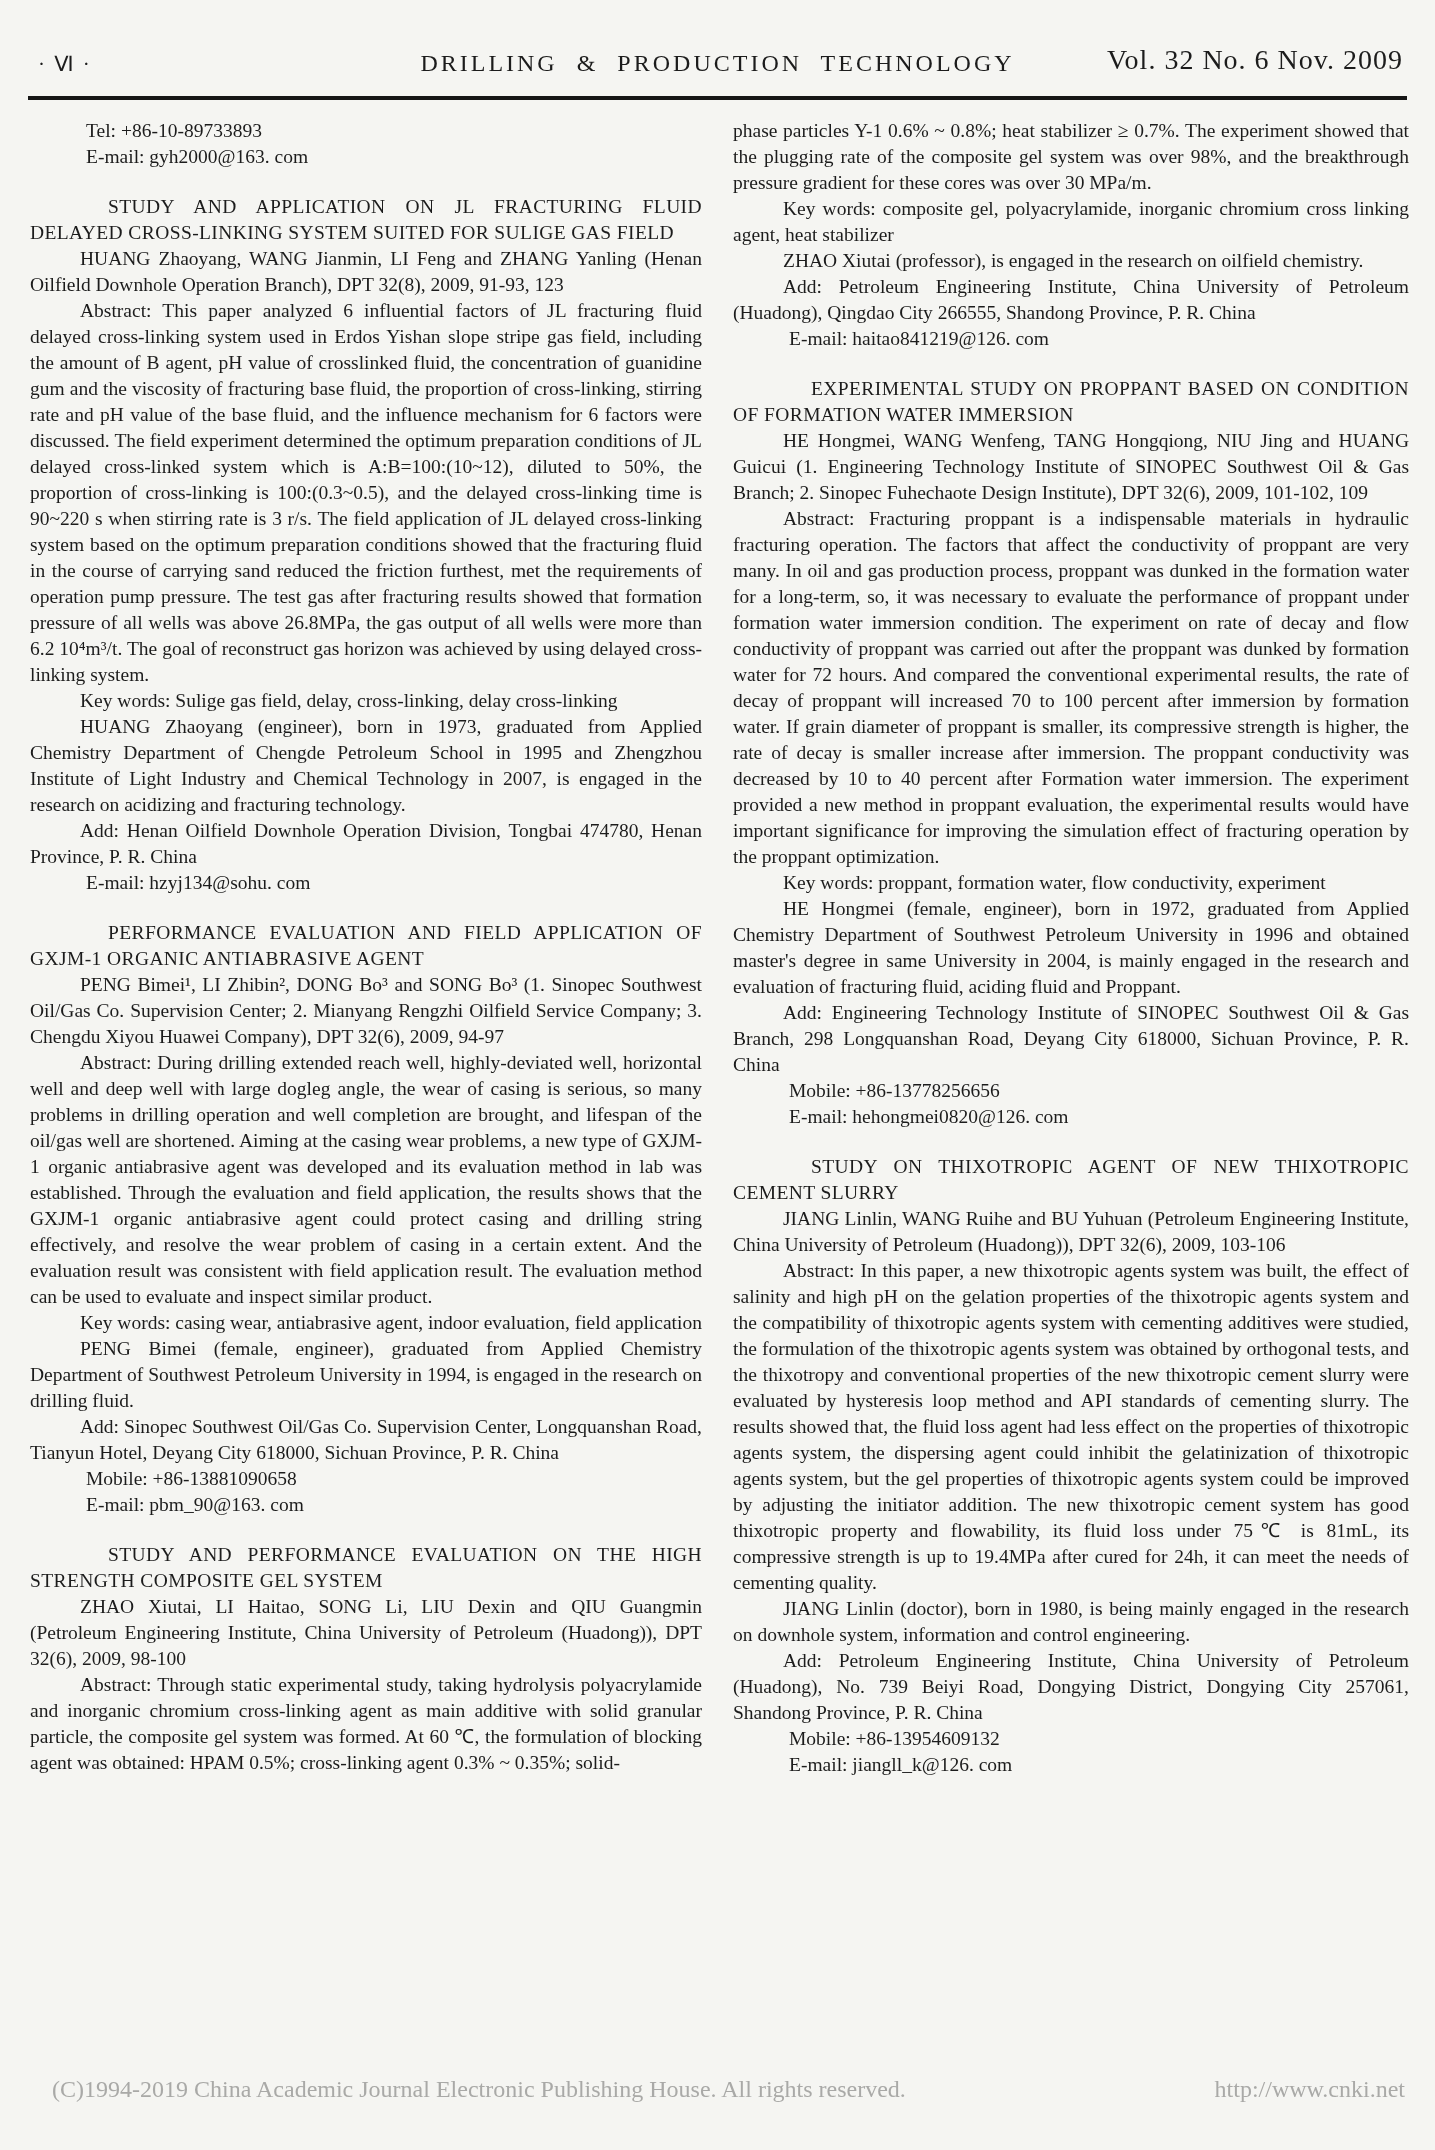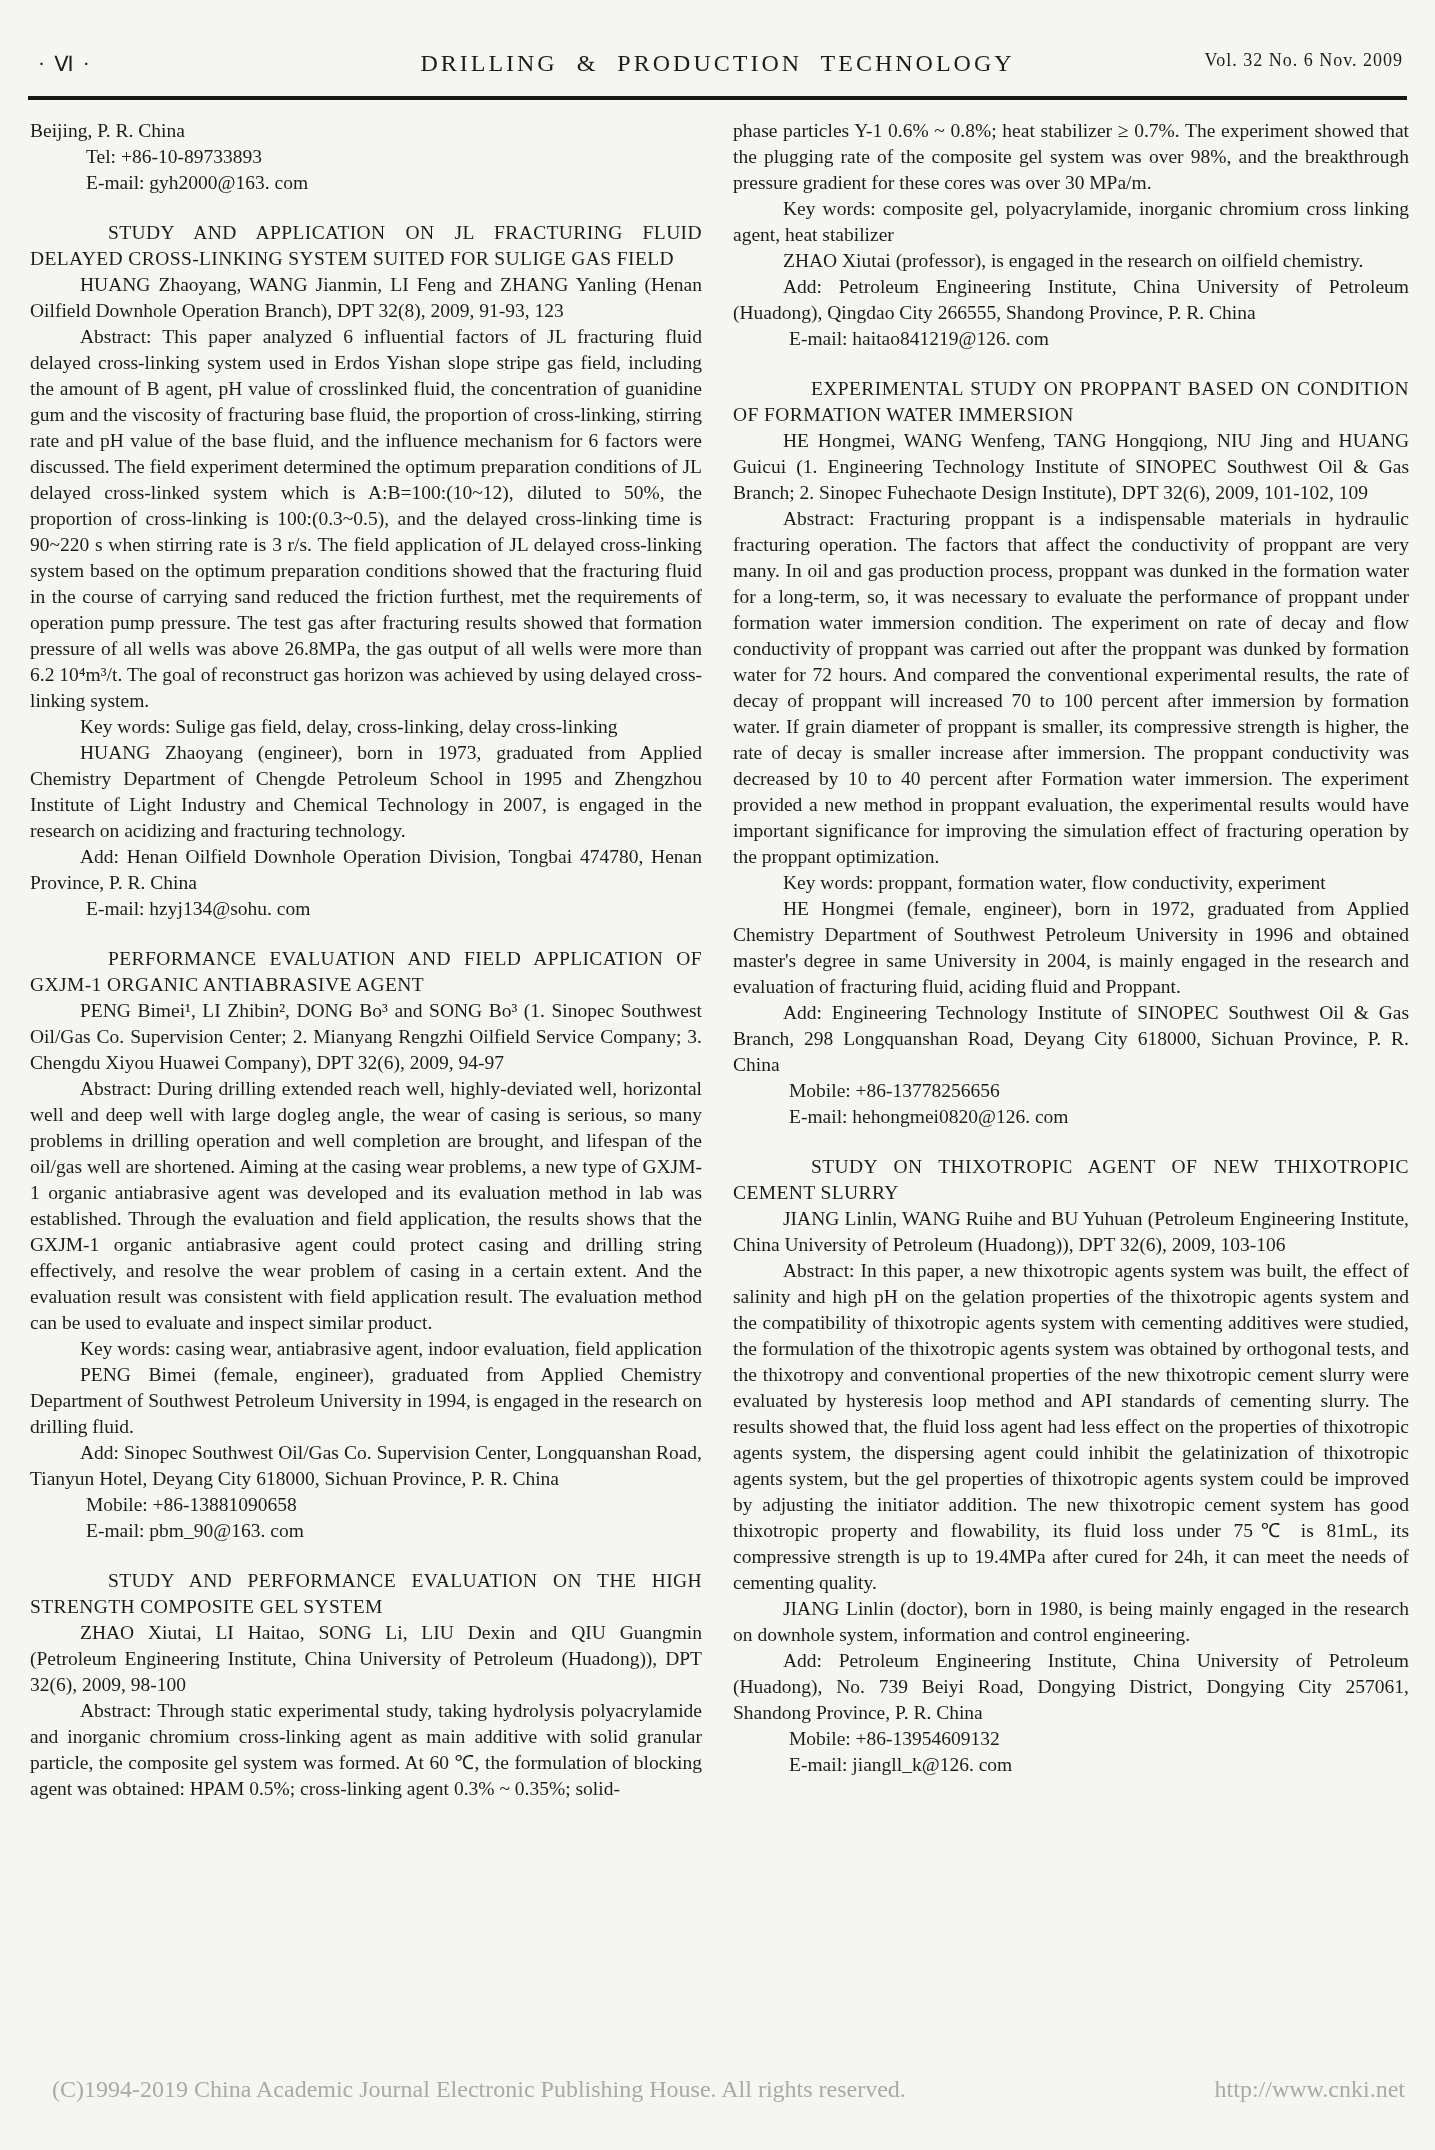--- a/index.html
+++ b/index.html
@@ -7,21 +7,21 @@
     position:relative;
     width:1435px; height:2150px;
     background:#f5f5f2;
     font-family:"Liberation Serif", serif;
     color:#1c1c1c;
     overflow:hidden;
   }
   .hdr-pagenum { position:absolute; top:52px; left:38px; font-size:21px; letter-spacing:2px; }
   .hdr-journal { position:absolute; top:50px; left:0; right:0; text-align:center;
                  font-size:24px; letter-spacing:3px; word-spacing:10px; }
-  .hdr-vol { position:absolute; top:50px; right:32px; font-size:18px; letter-spacing:1px; }
+  .hdr-vol { position:absolute; top:44px; right:32px; font-size:28px; letter-spacing:1px; }
   .hdr-rule { position:absolute; top:96px; left:28px; right:28px; height:4px; background:#161616; }
 
   .col {
     position:absolute; top:118px; height:1952px; overflow:hidden;
     font-size:19.5px; line-height:26px; text-align:justify;
   }
   .col-left  { left:30px;  width:672px; }
   .col-right { left:733px; width:676px; }
 
   .blk { margin:0; }
@@ -40,21 +40,20 @@
 <body>
 
 <div class="page">
 
   <div class="hdr-pagenum">· Ⅵ ·</div>
   <div class="hdr-journal">DRILLING &amp; PRODUCTION TECHNOLOGY</div>
   <div class="hdr-vol">Vol. 32 No. 6 Nov. 2009</div>
   <div class="hdr-rule"></div>
 
   <div class="col col-left" id="left-col">
-      <p class="blk plain">Beijing, P. R. China</p>
       <p class="blk contact">Tel: +86-10-89733893</p>
       <p class="blk contact">E-mail: gyh2000@163. com</p>
       <p class="blk heading">STUDY AND APPLICATION ON JL FRACTURING FLUID DELAYED CROSS-LINKING SYSTEM SUITED FOR SULIGE GAS FIELD</p>
       <p class="blk para">HUANG Zhaoyang, WANG Jianmin, LI Feng and ZHANG Yanling (Henan Oilfield Downhole Operation Branch), DPT 32(8), 2009, 91-93, 123</p>
       <p class="blk para">Abstract: This paper analyzed 6 influential factors of JL fracturing fluid delayed cross-linking system used in Erdos Yishan slope stripe gas field, including the amount of B agent, pH value of crosslinked fluid, the concentration of guanidine gum and the viscosity of fracturing base fluid, the proportion of cross-linking, stirring rate and pH value of the base fluid, and the influence mechanism for 6 factors were discussed. The field experiment determined the optimum preparation conditions of JL delayed cross-linked system which is A:B=100:(10~12), diluted to 50%, the proportion of cross-linking is 100:(0.3~0.5), and the delayed cross-linking time is 90~220 s when stirring rate is 3 r/s. The field application of JL delayed cross-linking system based on the optimum preparation conditions showed that the fracturing fluid in the course of carrying sand reduced the friction furthest, met the requirements of operation pump pressure. The test gas after fracturing results showed that formation pressure of all wells was above 26.8MPa, the gas output of all wells were more than 6.2 10⁴m³/t. The goal of reconstruct gas horizon was achieved by using delayed cross-linking system.</p>
       <p class="blk para">Key words: Sulige gas field, delay, cross-linking, delay cross-linking</p>
       <p class="blk para">HUANG Zhaoyang (engineer), born in 1973, graduated from Applied Chemistry Department of Chengde Petroleum School in 1995 and Zhengzhou Institute of Light Industry and Chemical Technology in 2007, is engaged in the research on acidizing and fracturing technology.</p>
       <p class="blk para">Add: Henan Oilfield Downhole Operation Division, Tongbai 474780, Henan Province, P. R. China</p>
       <p class="blk contact">E-mail: hzyj134@sohu. com</p>
       <p class="blk heading">PERFORMANCE EVALUATION AND FIELD APPLICATION OF GXJM-1 ORGANIC ANTIABRASIVE AGENT</p>

